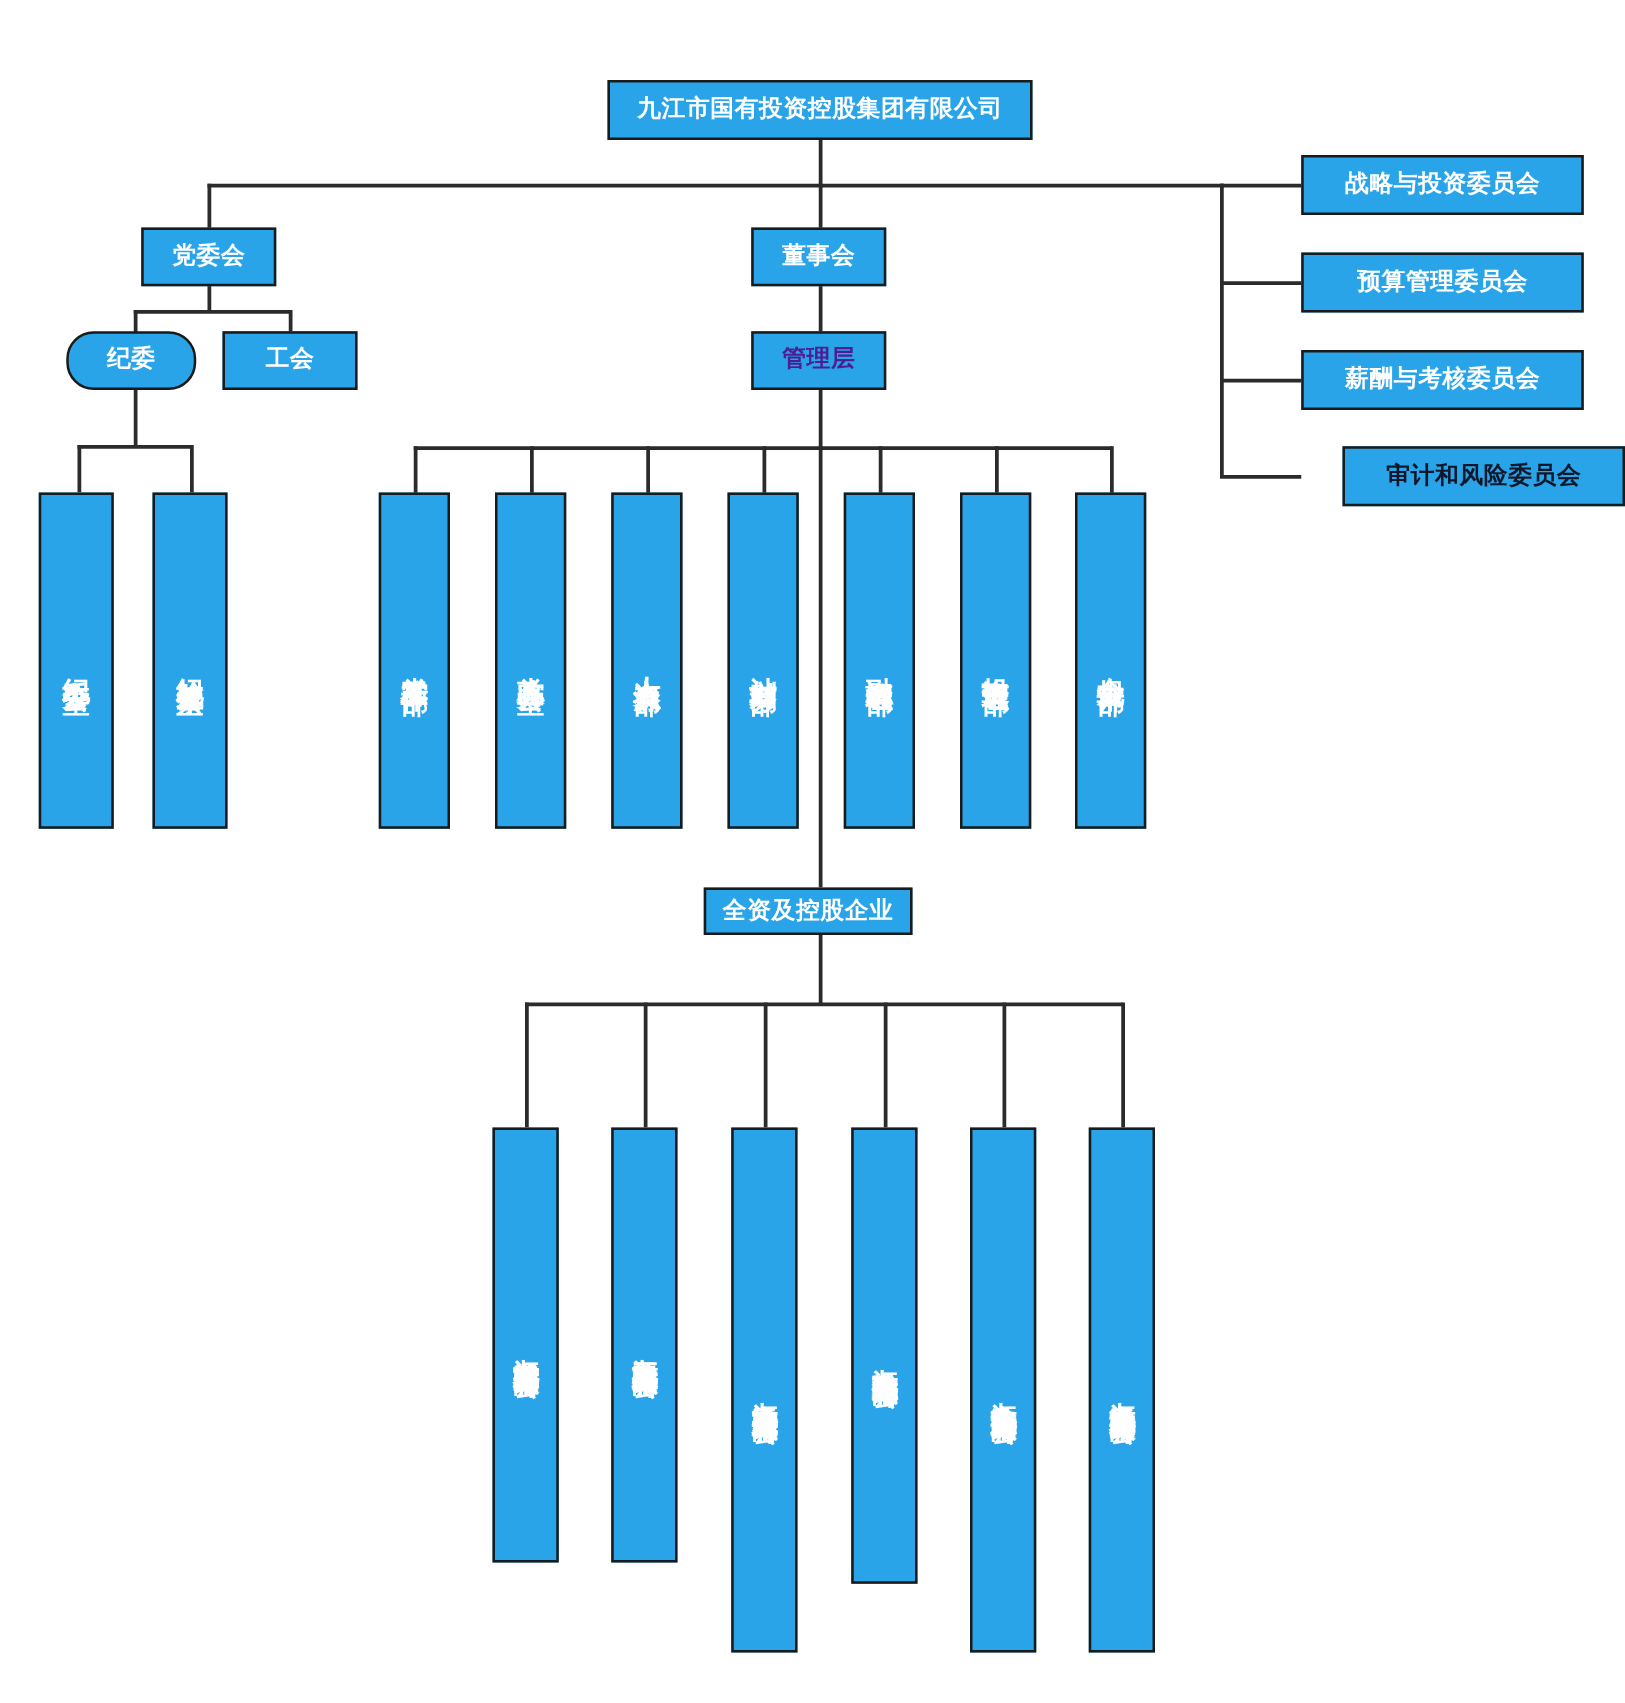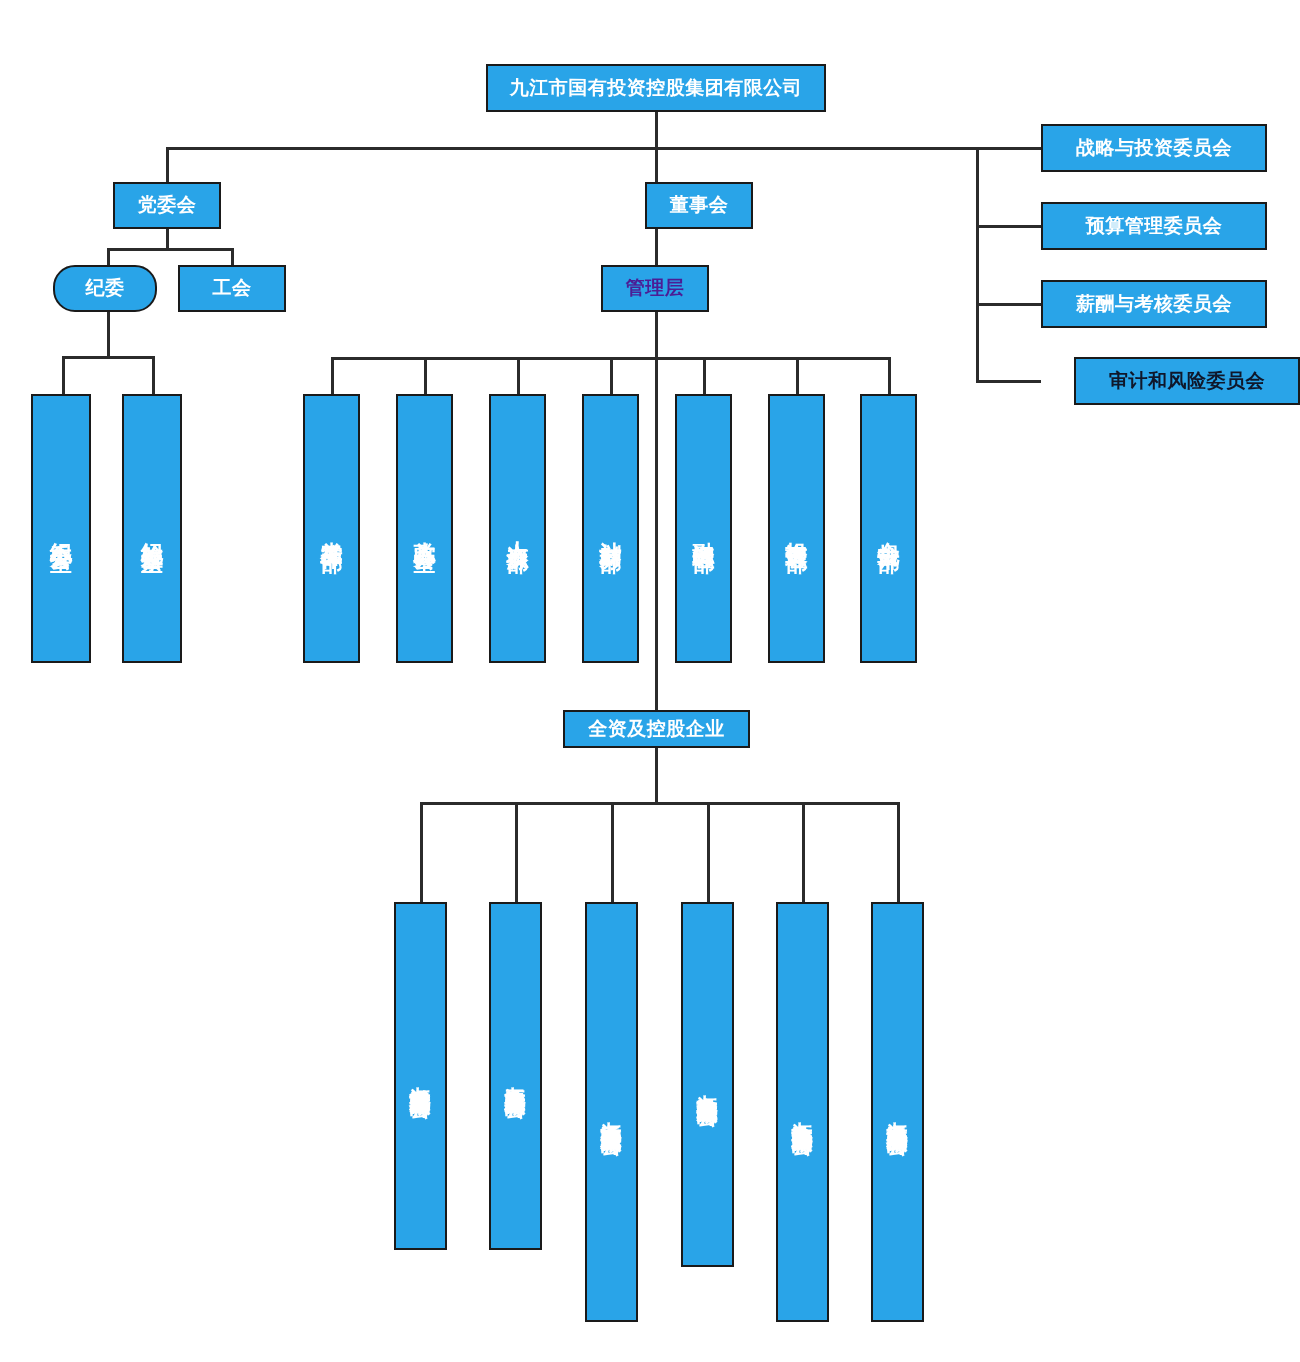--- a/index.html
+++ b/index.html
@@ -111,35 +111,35 @@
 
   <div class="node horiz" style="left: 1041px; top: 124px; width: 226px; height: 48px; --fill: #29a4e8; border-color: rgb(26, 26, 26); color: rgb(255, 255, 255);">战略与投资委员会</div>
   <div class="node horiz" style="left: 1041px; top: 202px; width: 226px; height: 48px; --fill: #29a4e8; border-color: rgb(26, 26, 26); color: rgb(255, 255, 255); text-align: right;">预算管理委员会</div>
   <div class="node horiz" style="left: 1041px; top: 280px; width: 226px; height: 48px; --fill: #29a4e8; border-color: rgb(26, 26, 26); color: rgb(255, 255, 255);">薪酬与考核委员会</div>
   <div class="node horiz" style="left: 1074px; top: 357px; width: 226px; height: 48px; --fill: #29a4e8; border-color: rgb(26, 26, 26); color: #0f172a;">审计和风险委员会</div>
 
   <div class="node horiz" style="left: 113px; top: 182px; width: 108px; height: 47px; --fill: #29a4e8; border-color: rgb(26, 26, 26); color: rgb(255, 255, 255);">党委会</div>
   <div class="node horiz" style="left: 53px; top: 265px; width: 104px; height: 47px; --fill: #29a4e8; border-color: rgb(26, 26, 26); color: rgb(255, 255, 255); border-radius: 22px;">纪委</div>
   <div class="node horiz" style="left: 178px; top: 265px; width: 108px; height: 47px; --fill: #29a4e8; border-color: rgb(26, 26, 26); color: rgb(255, 255, 255);">工会</div>
 
-  <div class="node horiz" style="left: 601px; top: 182px; width: 108px; height: 47px; --fill: #29a4e8; border-color: rgb(26, 26, 26); color: rgb(255, 255, 255); margin-left: 44px;">董事会</div>
+  <div class="node horiz" style="left: 601px; top: 182px; width: 108px; height: 47px; --fill: #29a4e8; border-color: rgb(26, 26, 26); color: rgb(255, 255, 255);">董事会</div>
   <div class="node horiz" style="left: 601px; top: 265px; width: 108px; height: 47px; --fill: #29a4e8; border-color: rgb(26, 26, 26); color: #4c1d95;">管理层</div>
 
   <div class="node vert" style="left: 31px; top: 394px; width: 60px; height: 269px; --fill: #29a4e8; border-color: rgb(26, 26, 26); color: rgb(255, 255, 255);">纪委办公室</div>
   <div class="node vert" style="left: 122px; top: 394px; width: 60px; height: 269px; --fill: #29a4e8; border-color: rgb(26, 26, 26); color: rgb(255, 255, 255);">纪检监察室</div>
 
   <div class="node vert" style="left: 303px; top: 394px; width: 57px; height: 269px; --fill: #29a4e8; border-color: rgb(26, 26, 26); color: rgb(255, 255, 255);">党群工作部</div>
   <div class="node vert" style="left: 396px; top: 394px; width: 57px; height: 269px; --fill: #29a4e8; border-color: rgb(26, 26, 26); color: rgb(255, 255, 255);">党政办公室</div>
   <div class="node vert" style="left: 489px; top: 394px; width: 57px; height: 269px; --fill: #29a4e8; border-color: rgb(26, 26, 26); color: rgb(255, 255, 255);">人力资源部</div>
   <div class="node vert" style="left: 582px; top: 394px; width: 57px; height: 269px; --fill: #29a4e8; border-color: rgb(26, 26, 26); color: rgb(255, 255, 255);">计划财务部</div>
   <div class="node vert" style="left: 675px; top: 394px; width: 57px; height: 269px; --fill: #29a4e8; border-color: rgb(26, 26, 26); color: rgb(255, 255, 255);">融资管理部</div>
   <div class="node vert" style="left: 768px; top: 394px; width: 57px; height: 269px; --fill: #29a4e8; border-color: rgb(26, 26, 26); color: rgb(255, 255, 255);">投资管理部</div>
   <div class="node vert" style="left: 860px; top: 394px; width: 57px; height: 269px; --fill: #29a4e8; border-color: rgb(26, 26, 26); color: rgb(255, 255, 255);">合规审计部</div>
 
-  <div class="node horiz" style="left: 563px; top: 710px; width: 187px; height: 38px; --fill: #29a4e8; border-color: rgb(26, 26, 26); color: rgb(255, 255, 255);">全资及控股企业</div>
+  <div class="node horiz" style="left: 563px; top: 710px; width: 167px; height: 38px; --fill: #29a4e8; border-color: rgb(26, 26, 26); color: rgb(255, 255, 255);">全资及控股企业</div>
 
   <div class="node vert sub" style="left: 394px; top: 902px; width: 53px; height: 348px; --fill: #29a4e8; border-color: rgb(26, 26, 26); color: rgb(255, 255, 255);">九江市城市发展集团有限公司</div>
   <div class="node vert sub" style="left: 489px; top: 902px; width: 53px; height: 348px; --fill: #29a4e8; border-color: rgb(26, 26, 26); color: rgb(255, 255, 255);">九江市工业发展集团有限公司</div>
   <div class="node vert sub" style="left: 585px; top: 902px; width: 53px; height: 420px; --fill: #29a4e8; border-color: rgb(26, 26, 26); color: rgb(255, 255, 255);">九江市交通航运发展集团有限公司</div>
   <div class="node vert sub" style="left: 681px; top: 902px; width: 53px; height: 365px; --fill: #29a4e8; border-color: rgb(26, 26, 26); color: rgb(255, 255, 255);">九江市金融控股集团有限公司</div>
   <div class="node vert sub" style="left: 776px; top: 902px; width: 53px; height: 420px; --fill: #29a4e8; border-color: rgb(26, 26, 26); color: rgb(255, 255, 255);">九江市文化旅游发展集团有限公司</div>
   <div class="node vert sub" style="left: 871px; top: 902px; width: 53px; height: 420px; --fill: #29a4e8; border-color: rgb(26, 26, 26); color: rgb(255, 255, 255);">九江市九派城乡发展集团有限公司</div>
 
 </div>
 

